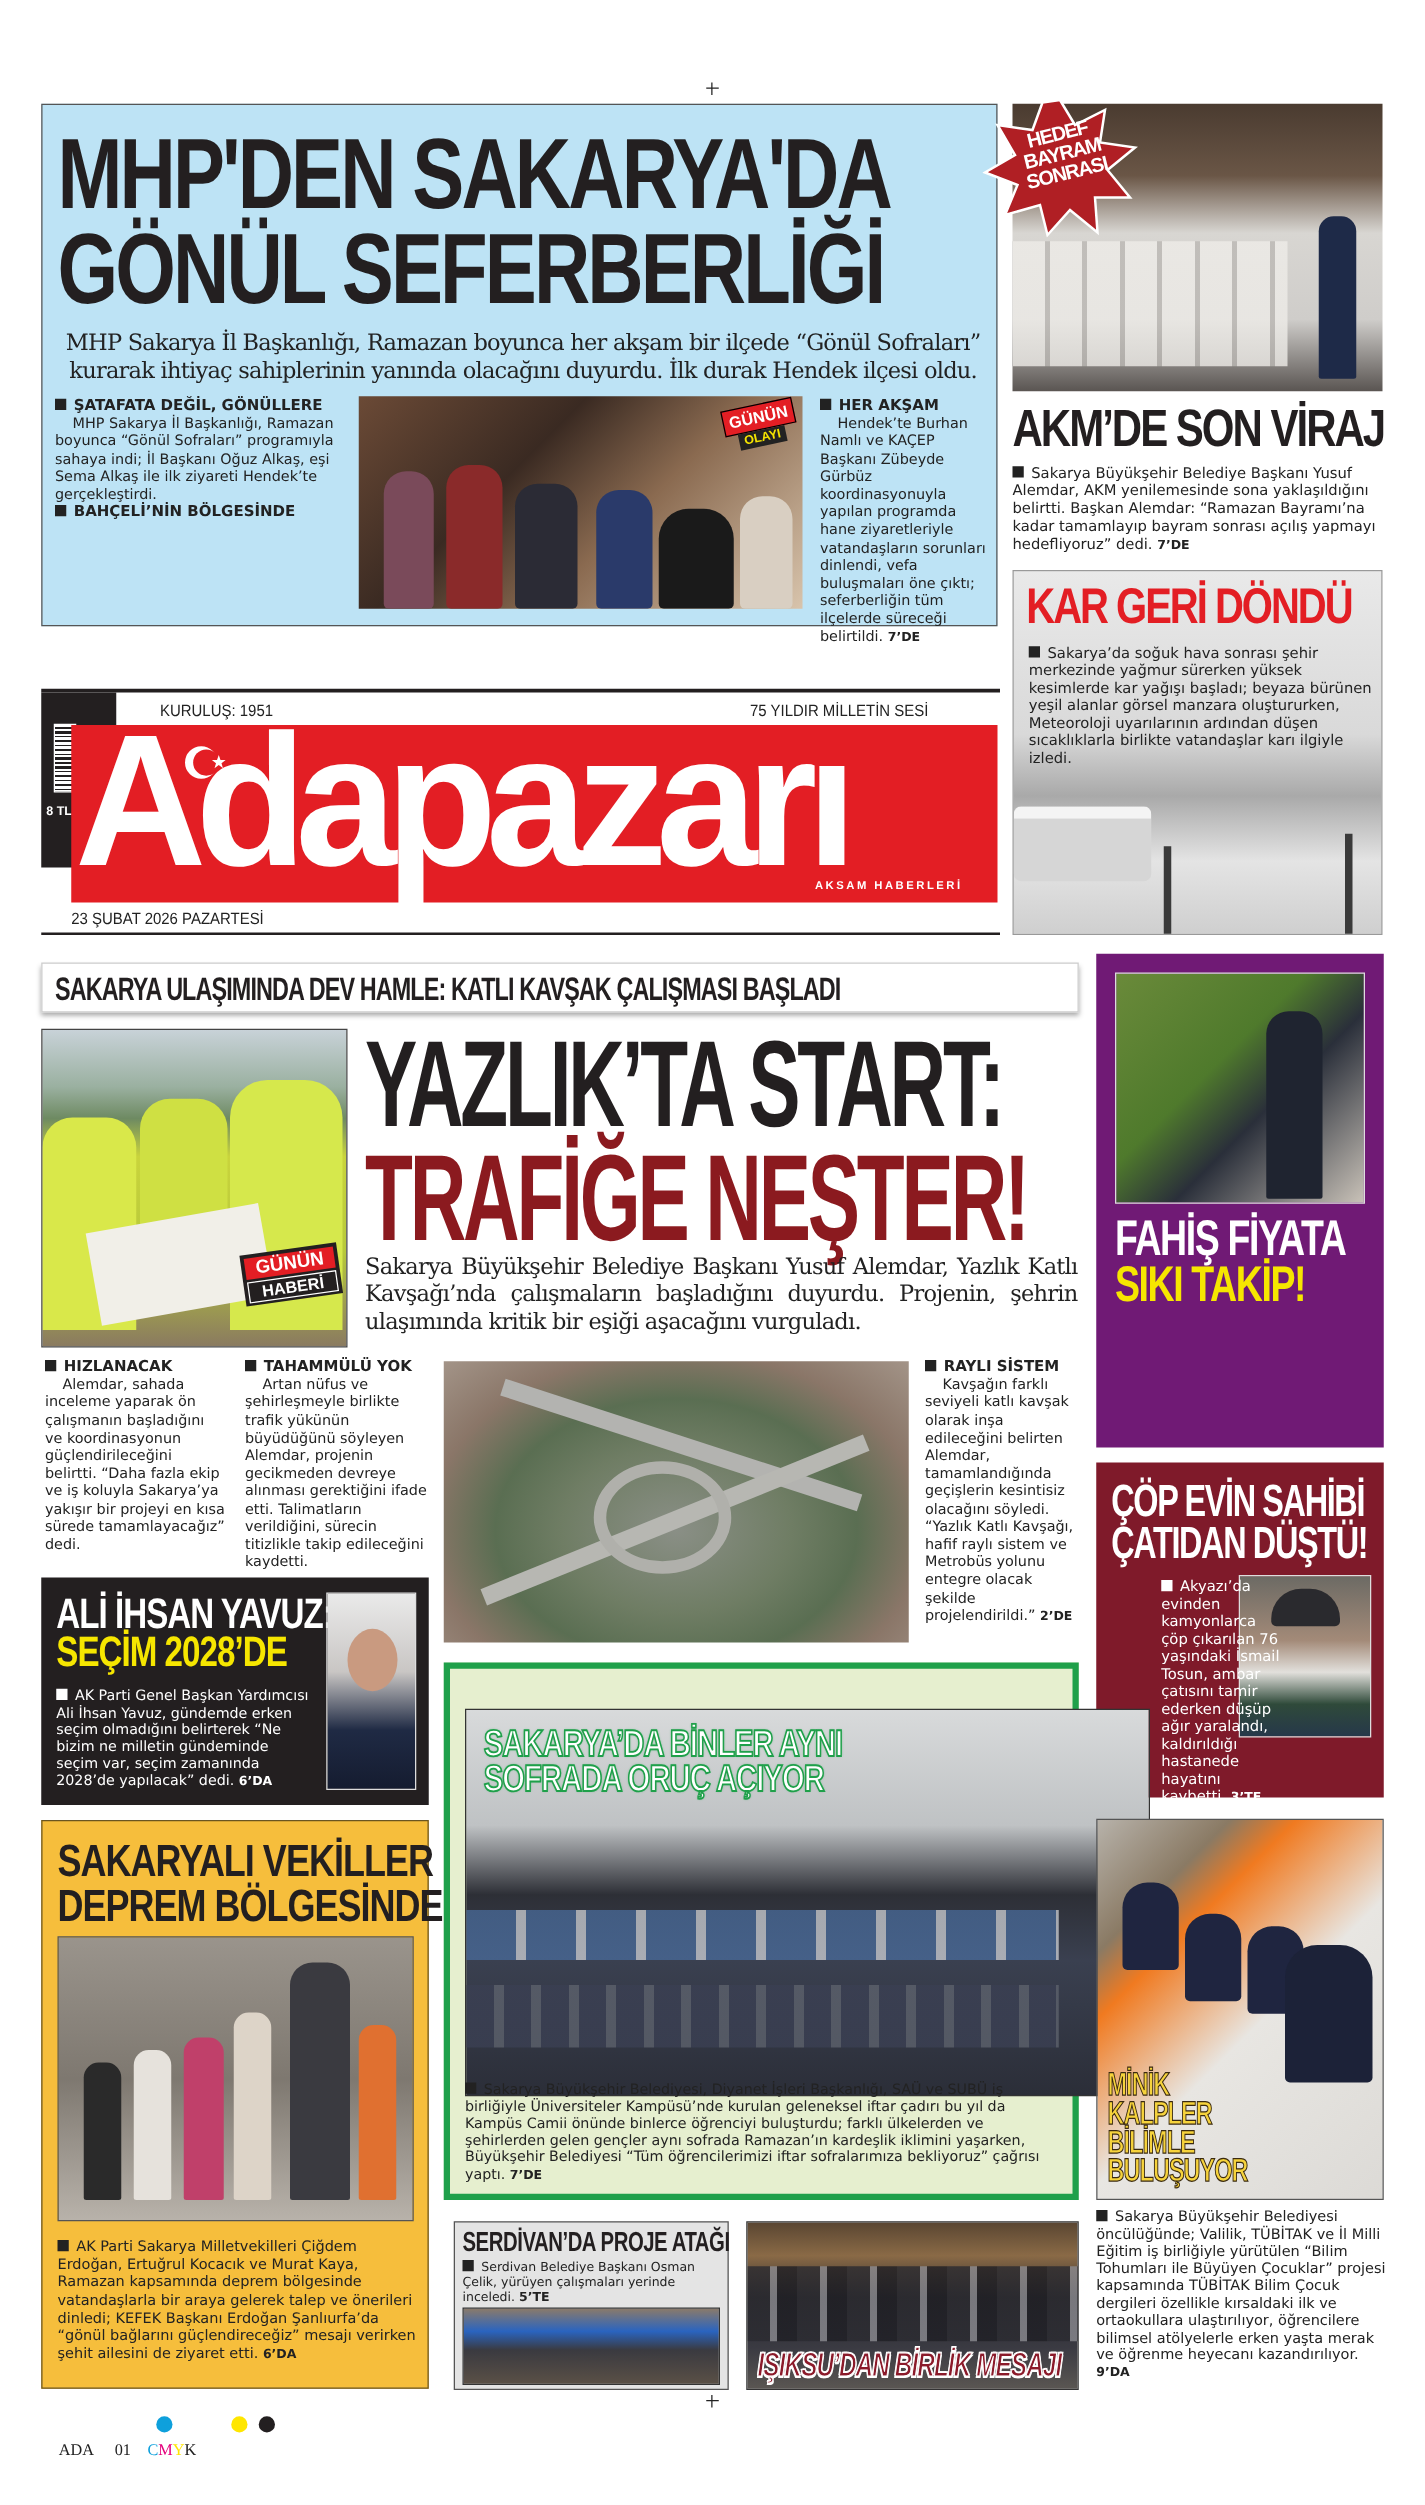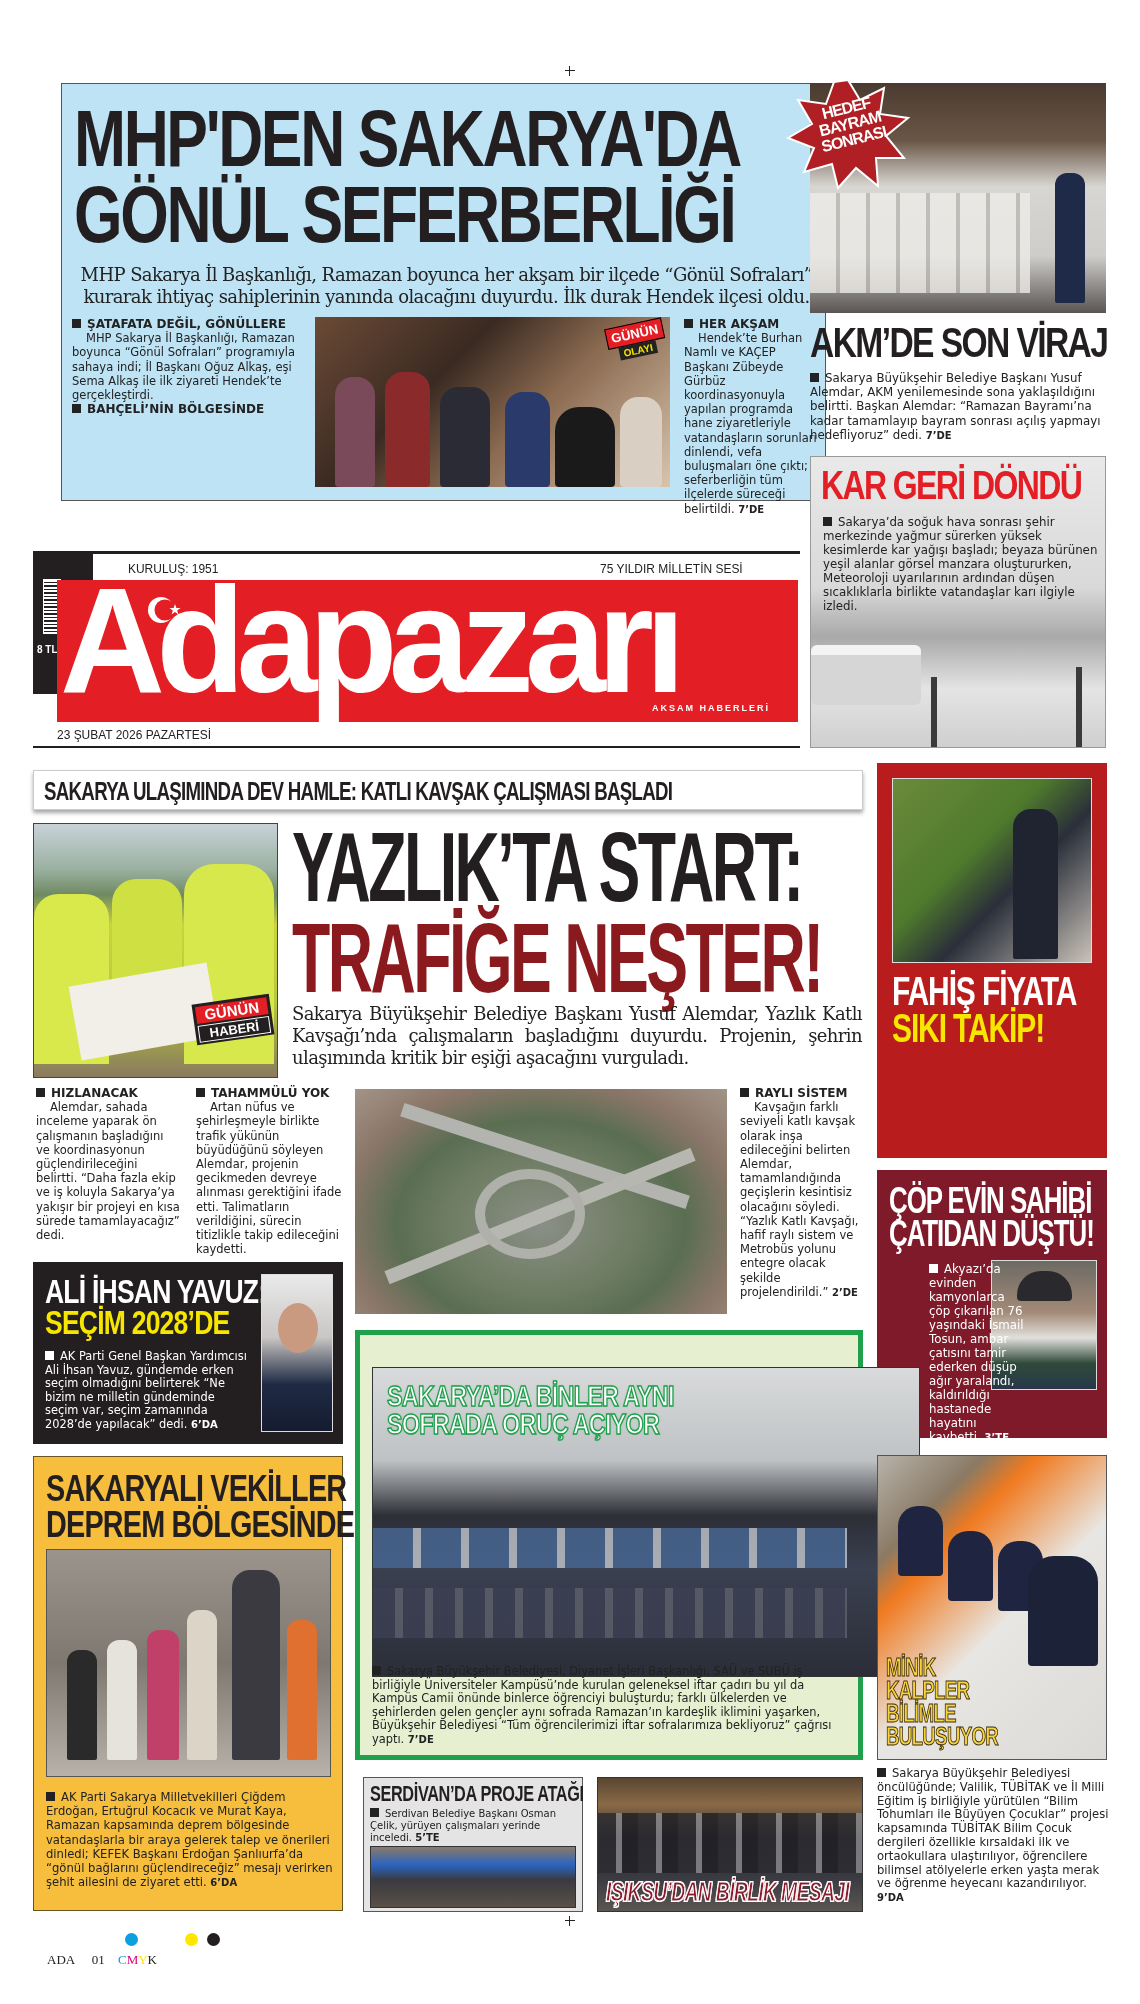--- a/index.html
+++ b/index.html
@@ -18,21 +18,21 @@
   .mark::before, .mark::after { content: ""; position: absolute; background: #222; }
   .mark::before { left: 4px; top: 0; width: 1px; height: 10px; }
   .mark::after { top: 4px; left: 0; width: 10px; height: 1px; }
 </style>
 </head>
 <body>
 
 <div class="mark" style="left:565px;top:66px;"></div>
 <div class="mark" style="left:565px;top:1916px;"></div>
 
-<div class="abs" style="left:33px;top:83px;width:765px;height:418px;background:#bde3f5;border:1px solid #555;margin-left:28px;">
+<div class="abs" style="left:33px;top:83px;width:765px;height:418px;background:#bde3f5;border:1px solid #555;">
   <div class="abs hd" style="left:12px;top:18px;width:740px;font-size:80px;color:#231f20;letter-spacing:-3px;transform:scaleX(0.78);transform-origin:left top;width:960px;">
     <div>MHP'DEN SAKARYA'DA</div>
     <div style="margin-top:2px;">GÖNÜL SEFERBERLİĞİ</div>
   </div>
   <div class="abs serif-lead" style="left:12px;top:180px;width:745px;text-align:center;font-size:18px;line-height:22px;">MHP Sakarya İl Başkanlığı, Ramazan boyunca her akşam bir ilçede “Gönül Sofraları” kurarak ihtiyaç sahiplerinin yanında olacağını duyurdu. İlk durak Hendek ilçesi oldu.</div>
 
   <div class="abs body-text" style="left:10px;top:233px;width:240px;">
     <div class="sub"><span class="sq"></span><span>ŞATAFATA DEĞİL, GÖNÜLLERE</span></div>
     <div style="text-indent:14px;">MHP Sakarya İl Başkanlığı, Ramazan boyunca “Gönül Sofraları” programıyla sahaya indi; İl Başkanı Oğuz Alkaş, eşi Sema Alkaş ile ilk ziyareti Hendek’te gerçekleştirdi.</div>
     <div class="sub"><span class="sq"></span><span>BAHÇELİ’NİN BÖLGESİNDE</span></div>
@@ -143,21 +143,21 @@
   <div class="abs" style="left:40px;top:60px;width:300px;height:14px;background:#b3b3b0;transform:rotate(18deg);"></div>
   <div class="abs" style="left:20px;top:120px;width:330px;height:14px;background:#b7b7b2;transform:rotate(-22deg);"></div>
   <div class="abs" style="left:120px;top:80px;width:110px;height:90px;border:10px solid #b0b0ab;border-radius:50%;"></div>
 </div>
 
 <div class="abs body-text" style="left:740px;top:1086px;width:128px;">
   <div class="sub"><span class="sq"></span><span>RAYLI SİSTEM</span></div>
   <div style="text-indent:14px;"><span>Kavşağın farklı seviyeli katlı kavşak olarak inşa edileceğini belirten Alemdar, tamamlandığında geçişlerin kesintisiz olacağını söyledi. “Yazlık Katlı Kavşağı, hafif raylı sistem ve Metrobüs yolunu entegre olacak şekilde projelendirildi.”</span> <span class="ref">2’DE</span></div>
 </div>
 
-<div class="abs" style="left:877px;top:763px;width:230px;height:395px;background:#b91c1c;">
+<div class="abs" style="left:877px;top:763px;width:230px;height:395px;background:#701a75;">
   <div class="photo" style="left:15px;top:15px;width:200px;height:185px;background:linear-gradient(135deg,#6a8a3a 0%,#4f7a2c 40%,#2a2f3a 60%,#c9c2b8 100%);border:1px solid #ddd;">
     <div class="abs" style="left:120px;top:30px;width:45px;height:150px;background:#1f2430;border-radius:18px 18px 2px 2px;"></div>
   </div>
   <div class="abs hd" style="left:15px;top:210px;font-size:40px;letter-spacing:-1.5px;transform:scaleX(0.75);transform-origin:left top;white-space:nowrap;">
     <div style="color:#fff;">FAHİŞ FİYATA</div>
     <div style="color:#f6e600;">SIKI TAKİP!</div>
   </div>
 </div>
 
 <div class="abs" style="left:33px;top:1262px;width:310px;height:182px;background:#231f20;">

